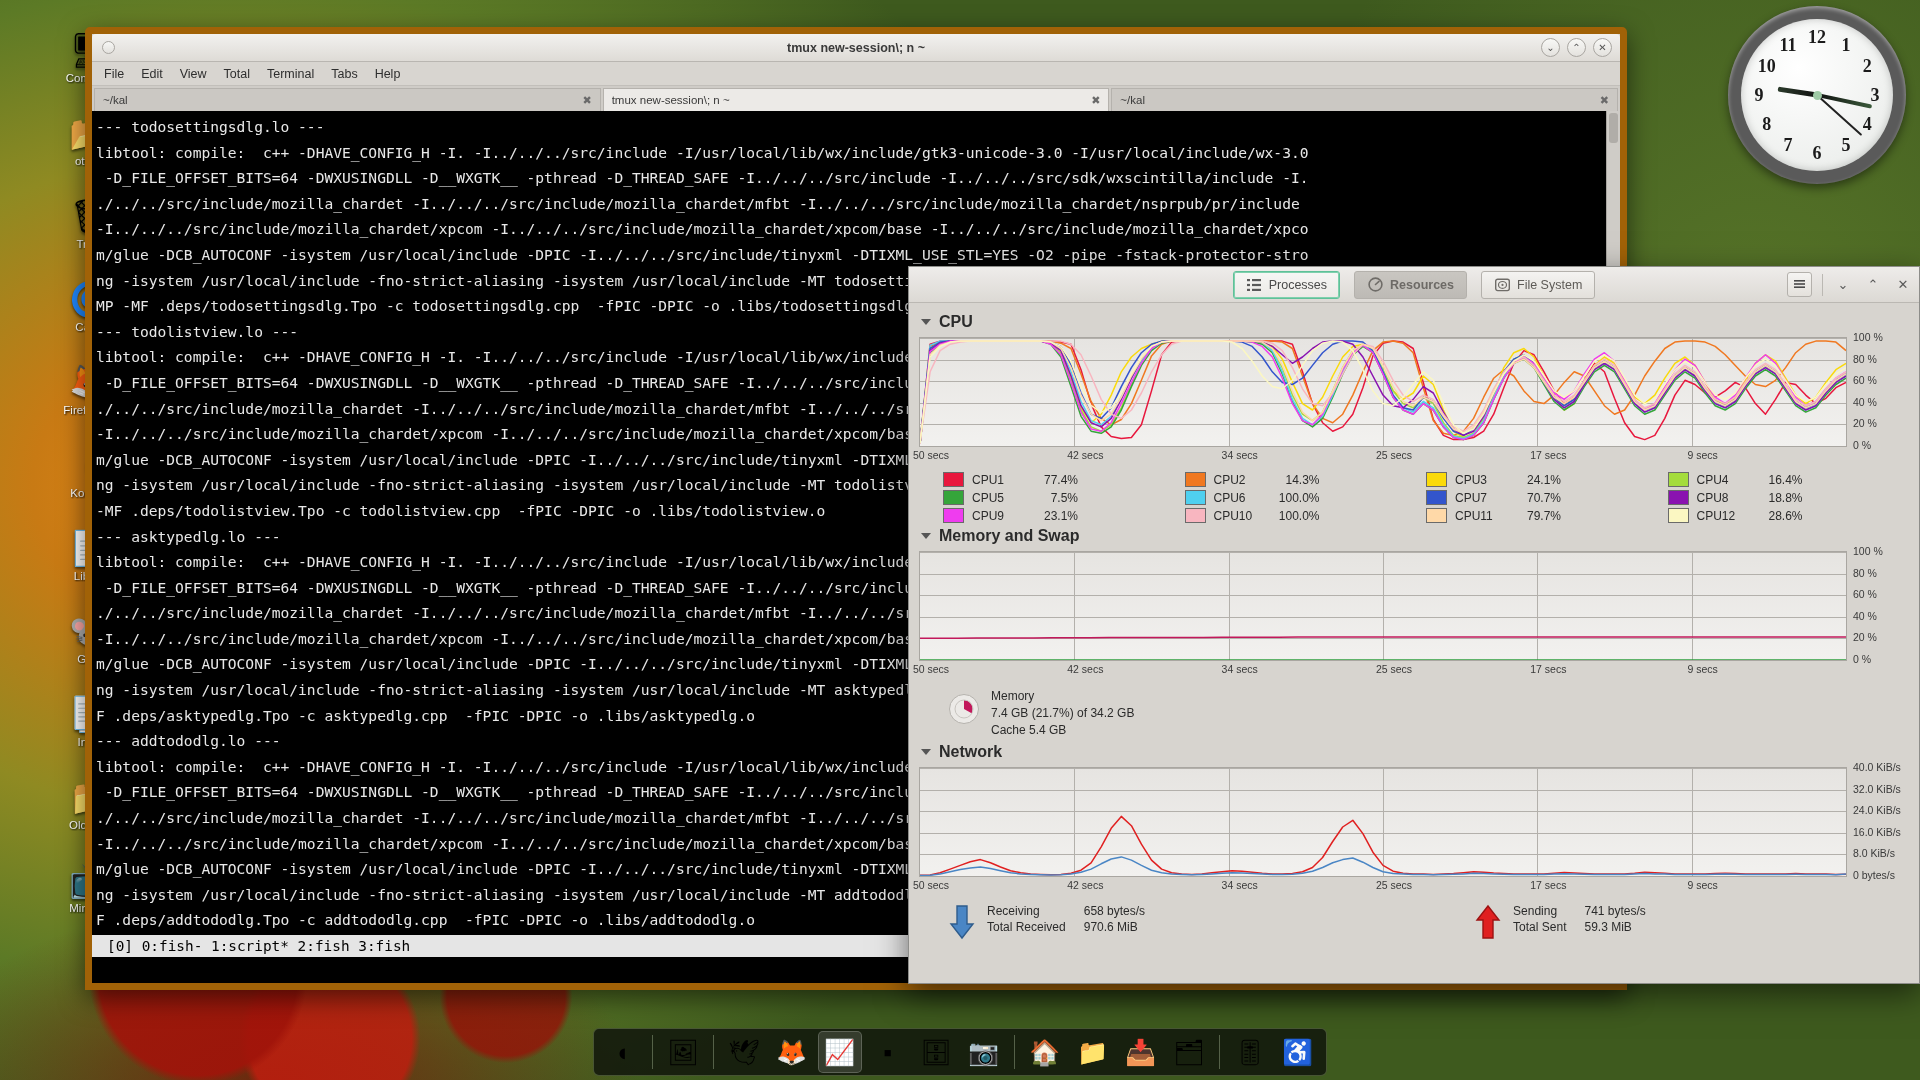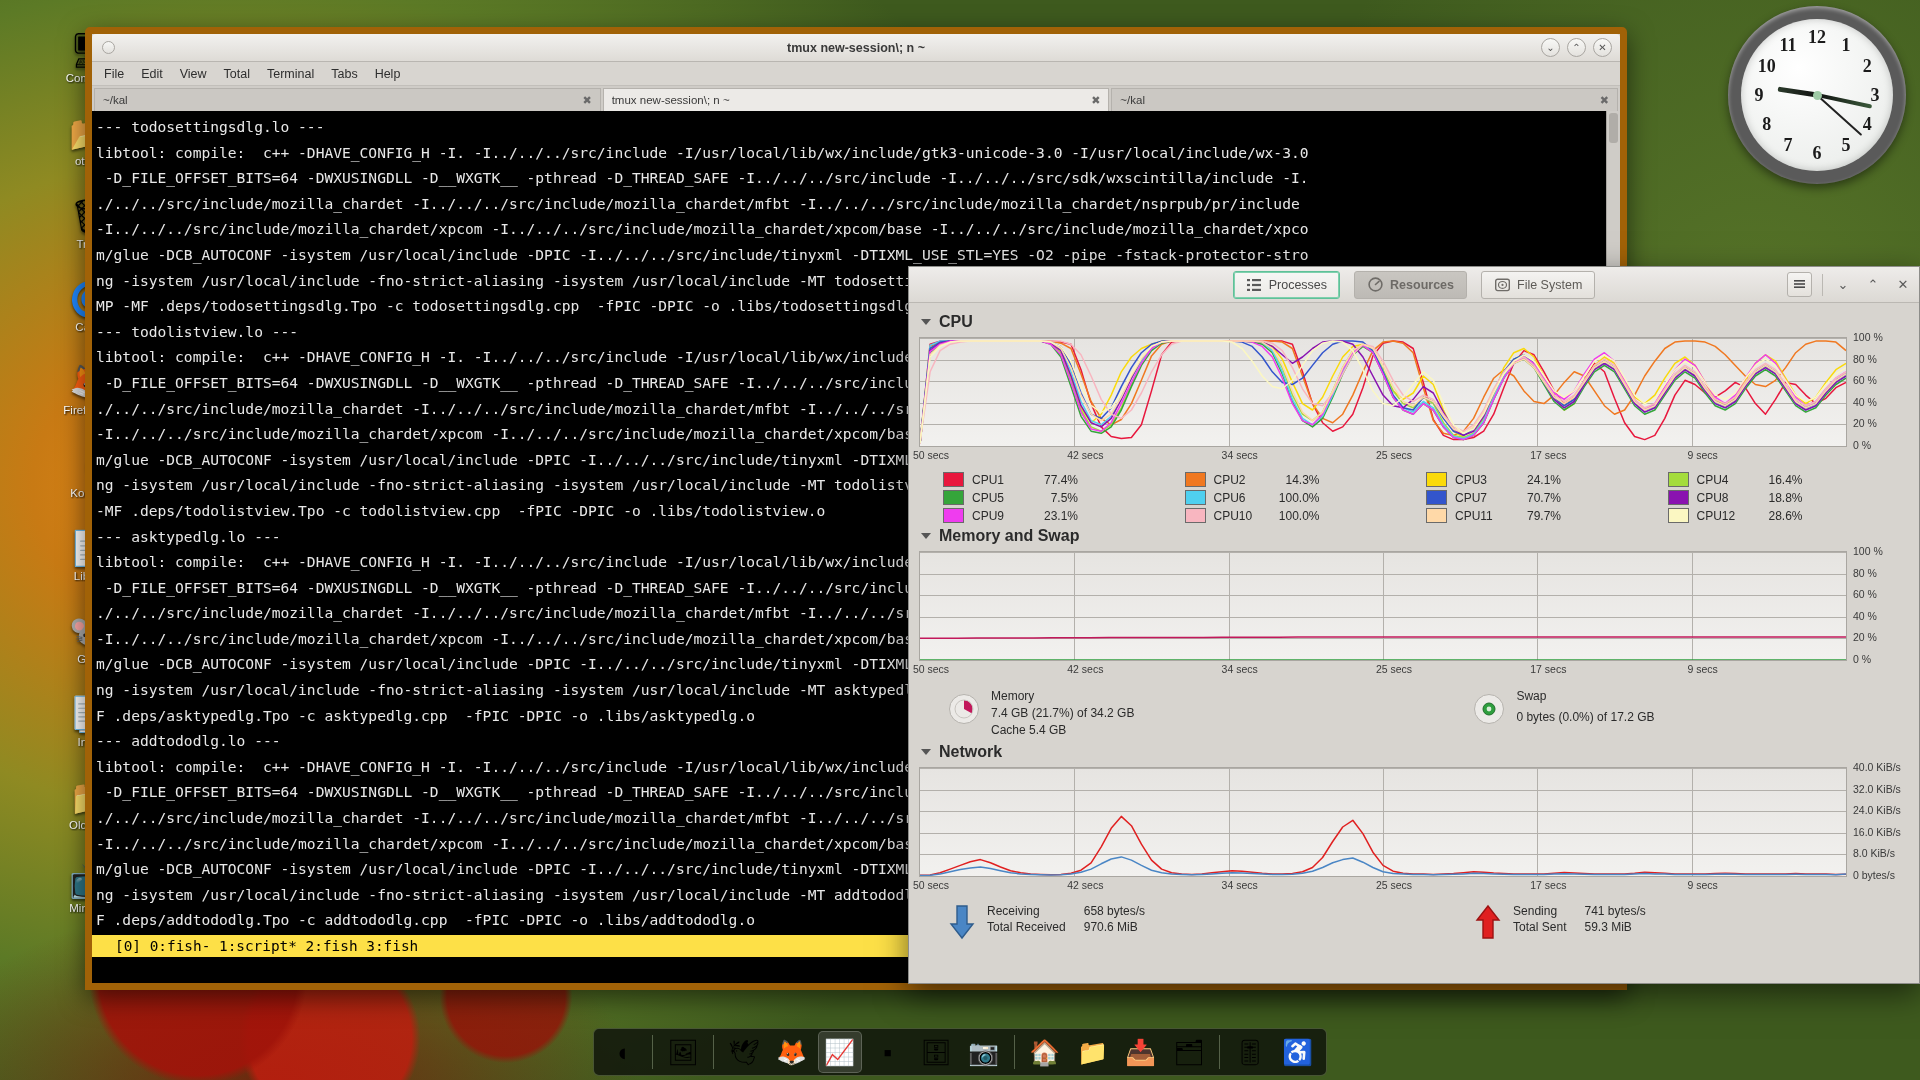--- a/index.html
+++ b/index.html
@@ -77,23 +77,23 @@
   .tw-tab .tlbl{ flex:1; overflow:hidden; white-space:nowrap; }
   .tw-tab .tclose{ font-size:11px; color:#6a6a6a; cursor:pointer; }
   .tw-body{ flex:1; background:#000; position:relative; overflow:hidden; display:flex; }
   .tw-text{
     flex:1; color:#e8e8e8; font-family:"DejaVu Sans Mono","Liberation Mono",monospace;
     font-size:14.6px; line-height:25.6px; white-space:pre; padding:3px 0 0 4px; overflow:hidden;
   }
   .tw-scroll{ width:14px; background:#cfccc7; border-left:1px solid #a9a6a1; position:relative; }
   .tw-scroll .thumb{ position:absolute; top:2px; left:2px; right:2px; height:30px; background:#b0ada8; border-radius:3px; }
   .tmux-status{
-    position:absolute; left:0; right:14px; bottom:26px; height:22px; background:#fde047;
+    position:absolute; left:0; right:14px; bottom:26px; height:22px; background:#e5e5e5;
     color:#000; font-family:"DejaVu Sans Mono","Liberation Mono",monospace; font-size:14.4px;
-    display:flex; align-items:center; padding:0 23px; white-space:nowrap; overflow:hidden;
+    display:flex; align-items:center; padding:0 15px; white-space:nowrap; overflow:hidden;
   }
   .tmux-status .right{ margin-left:auto; }
   .tw-bottom{ position:absolute; left:0; right:14px; bottom:0; height:26px; background:#000; }
 
   
   #sysmon{
     position:absolute; left:908px; top:266px; width:1012px; height:718px; z-index:9;
     background:#d7d4cf; border:1px solid #8d8d8a; box-shadow:0 10px 30px rgba(0,0,0,.55);
     display:flex; flex-direction:column; font-size:12px; color:#2b2b2b;
   }
@@ -517,33 +517,20 @@
             <path d="M11 11 L11 2 A9 9 0 0 1 18.6 15.2 Z" fill="#c2185b"></path>
             <circle cx="11" cy="11" r="9" fill="none" stroke="#c8c5c0" stroke-width="1"></circle>
           </svg>
         </div>
         <div class="mem-txt">
           <div>Memory</div>
           <div>7.4 GB (21.7%) of 34.2 GB</div>
           <div>Cache 5.4 GB</div>
         </div>
       </div>
-      <div class="mem-block swap">
-        <div class="pie">
-          <svg width="14" height="14" viewBox="0 0 14 14" aria-hidden="true">
-            <circle cx="7" cy="7" r="6" fill="#2e9e3e" stroke="#1f6e2a" stroke-width="1"></circle>
-            <circle cx="7" cy="7" r="2.4" fill="#d8ecd6"></circle>
-          </svg>
-        </div>
-        <div class="mem-txt">
-          <div>Swap</div>
-          <div style="height:4px"></div>
-          <div>0 bytes (0.0%) of 17.2 GB</div>
-        </div>
-      </div>
     </div>
 
     <div class="sec-title">
       <span class="tri"></span>
       <span>Network</span>
     </div>
     <div class="graph-wrap">
       <div class="graph" id="net-graph">
           <div class="grid-h" style="top: 0px;"></div>
           <div class="grid-h" style="top: 22px;"></div>

